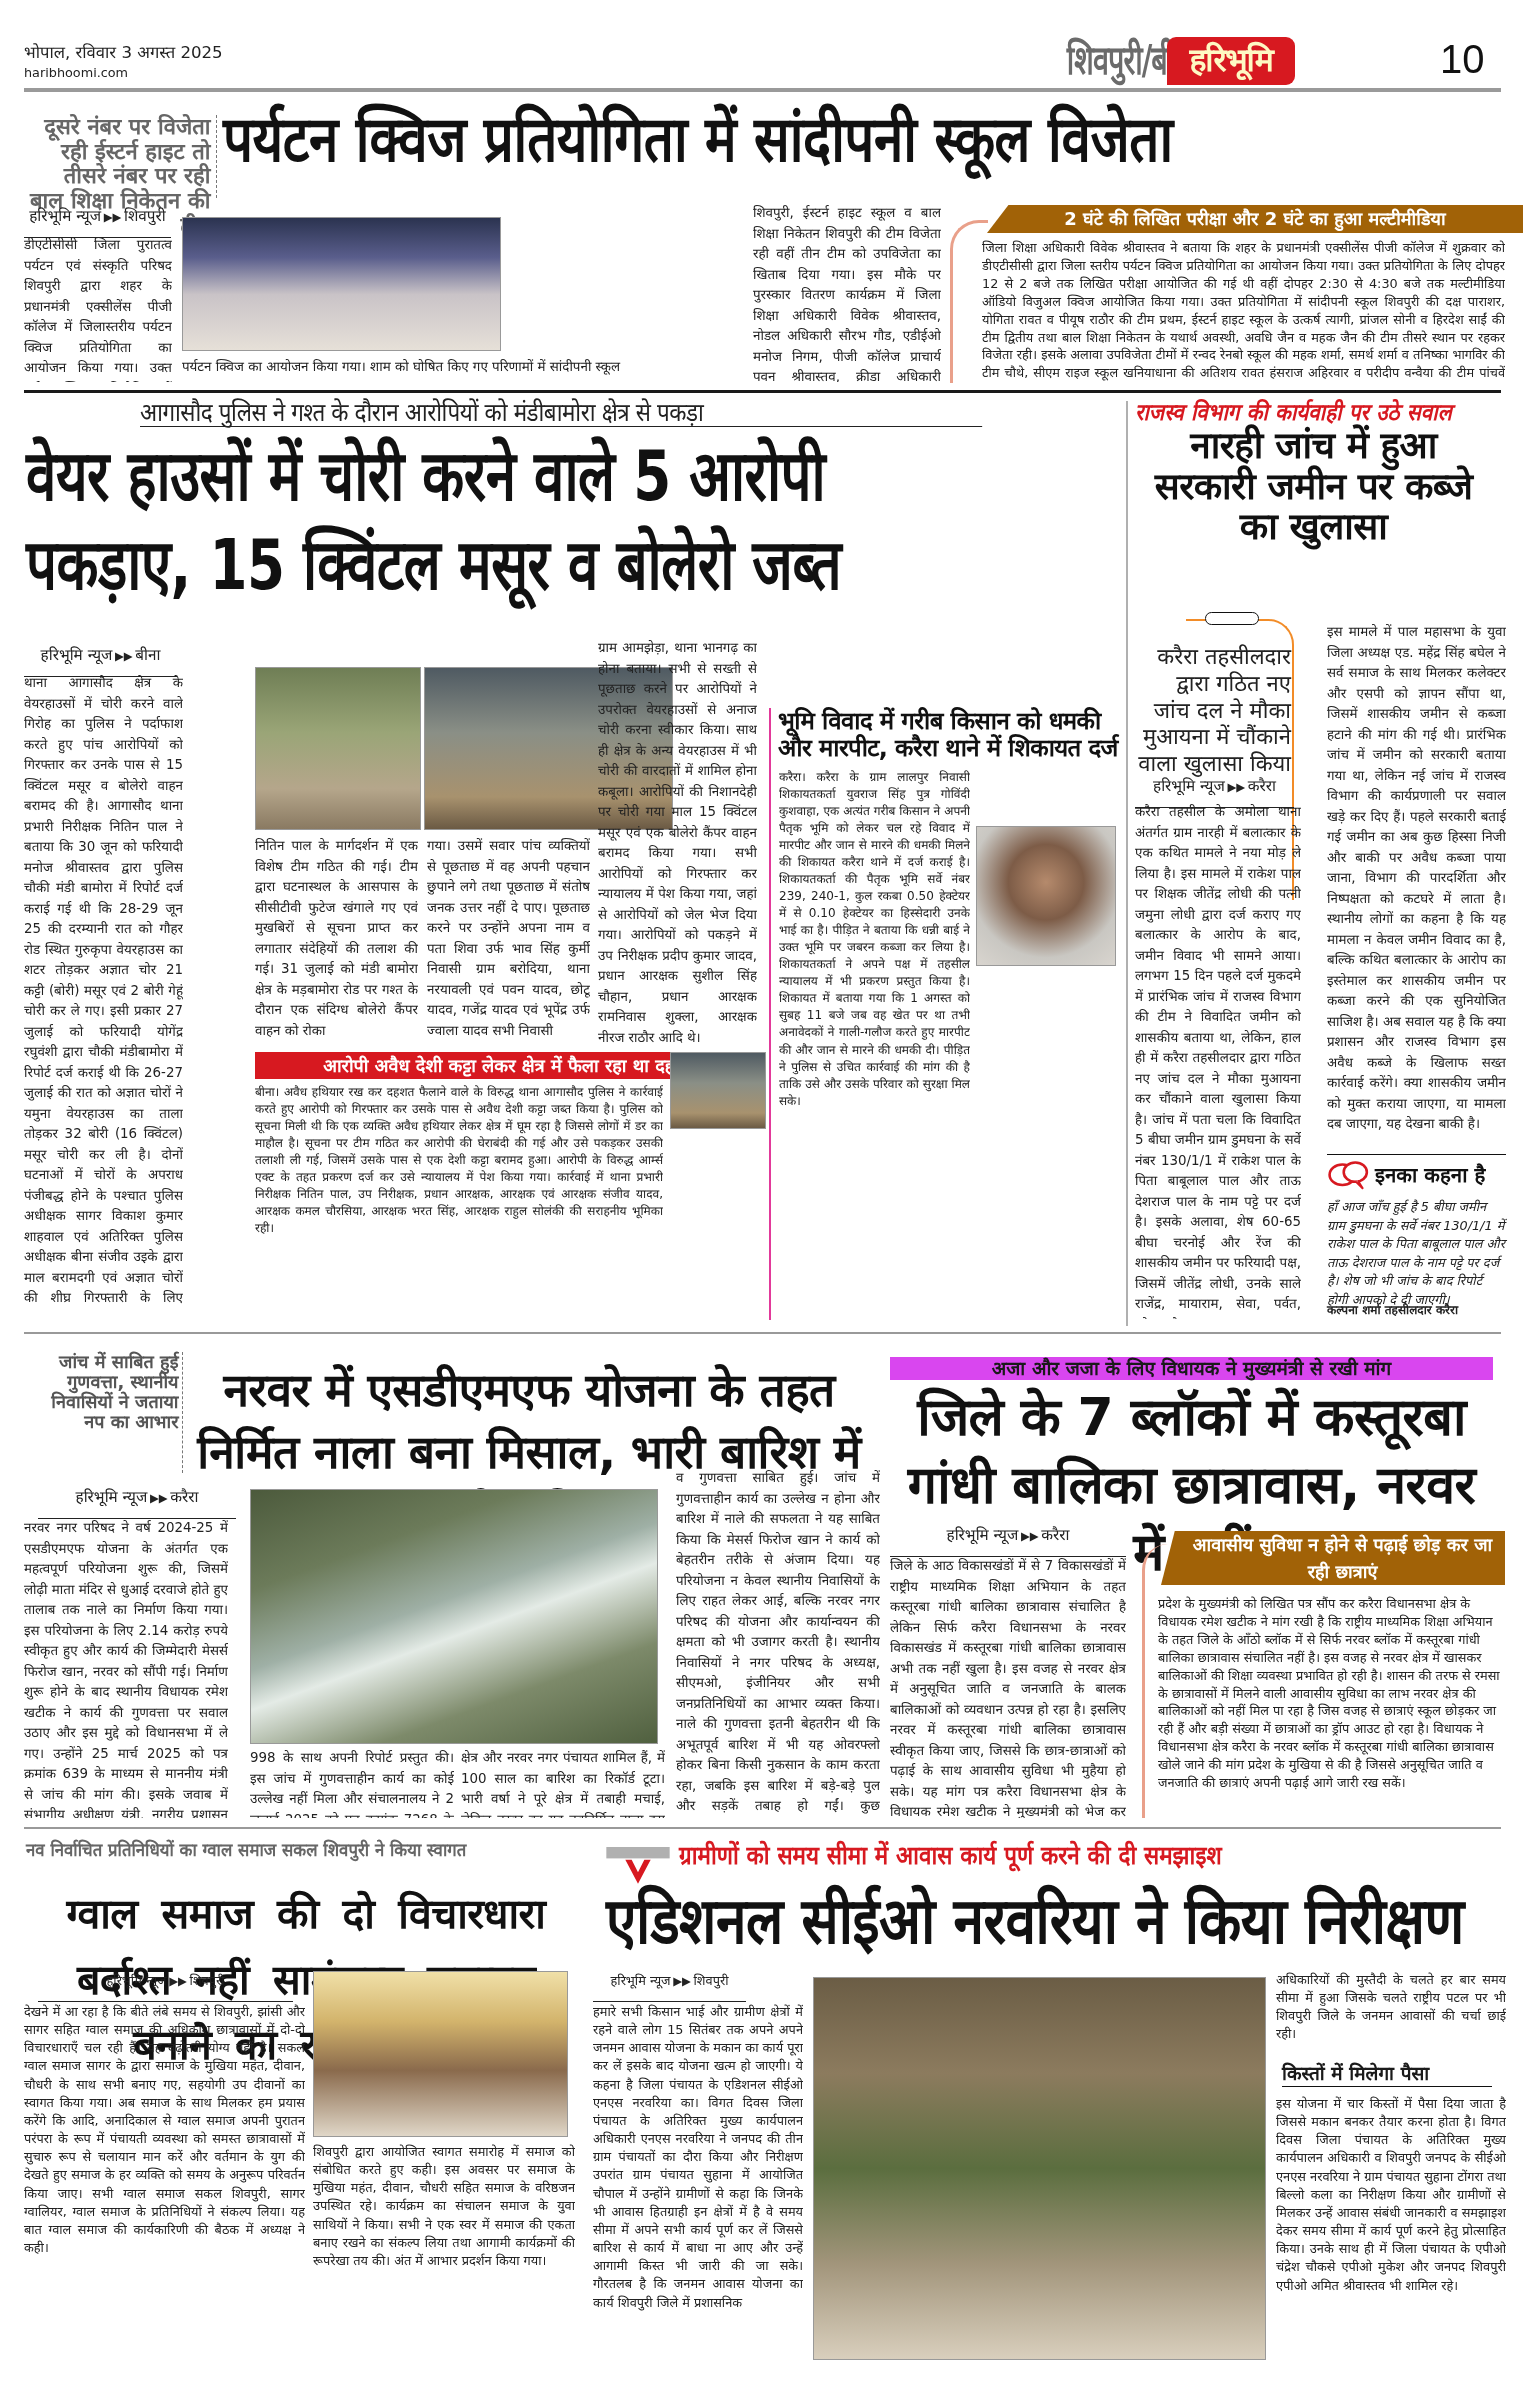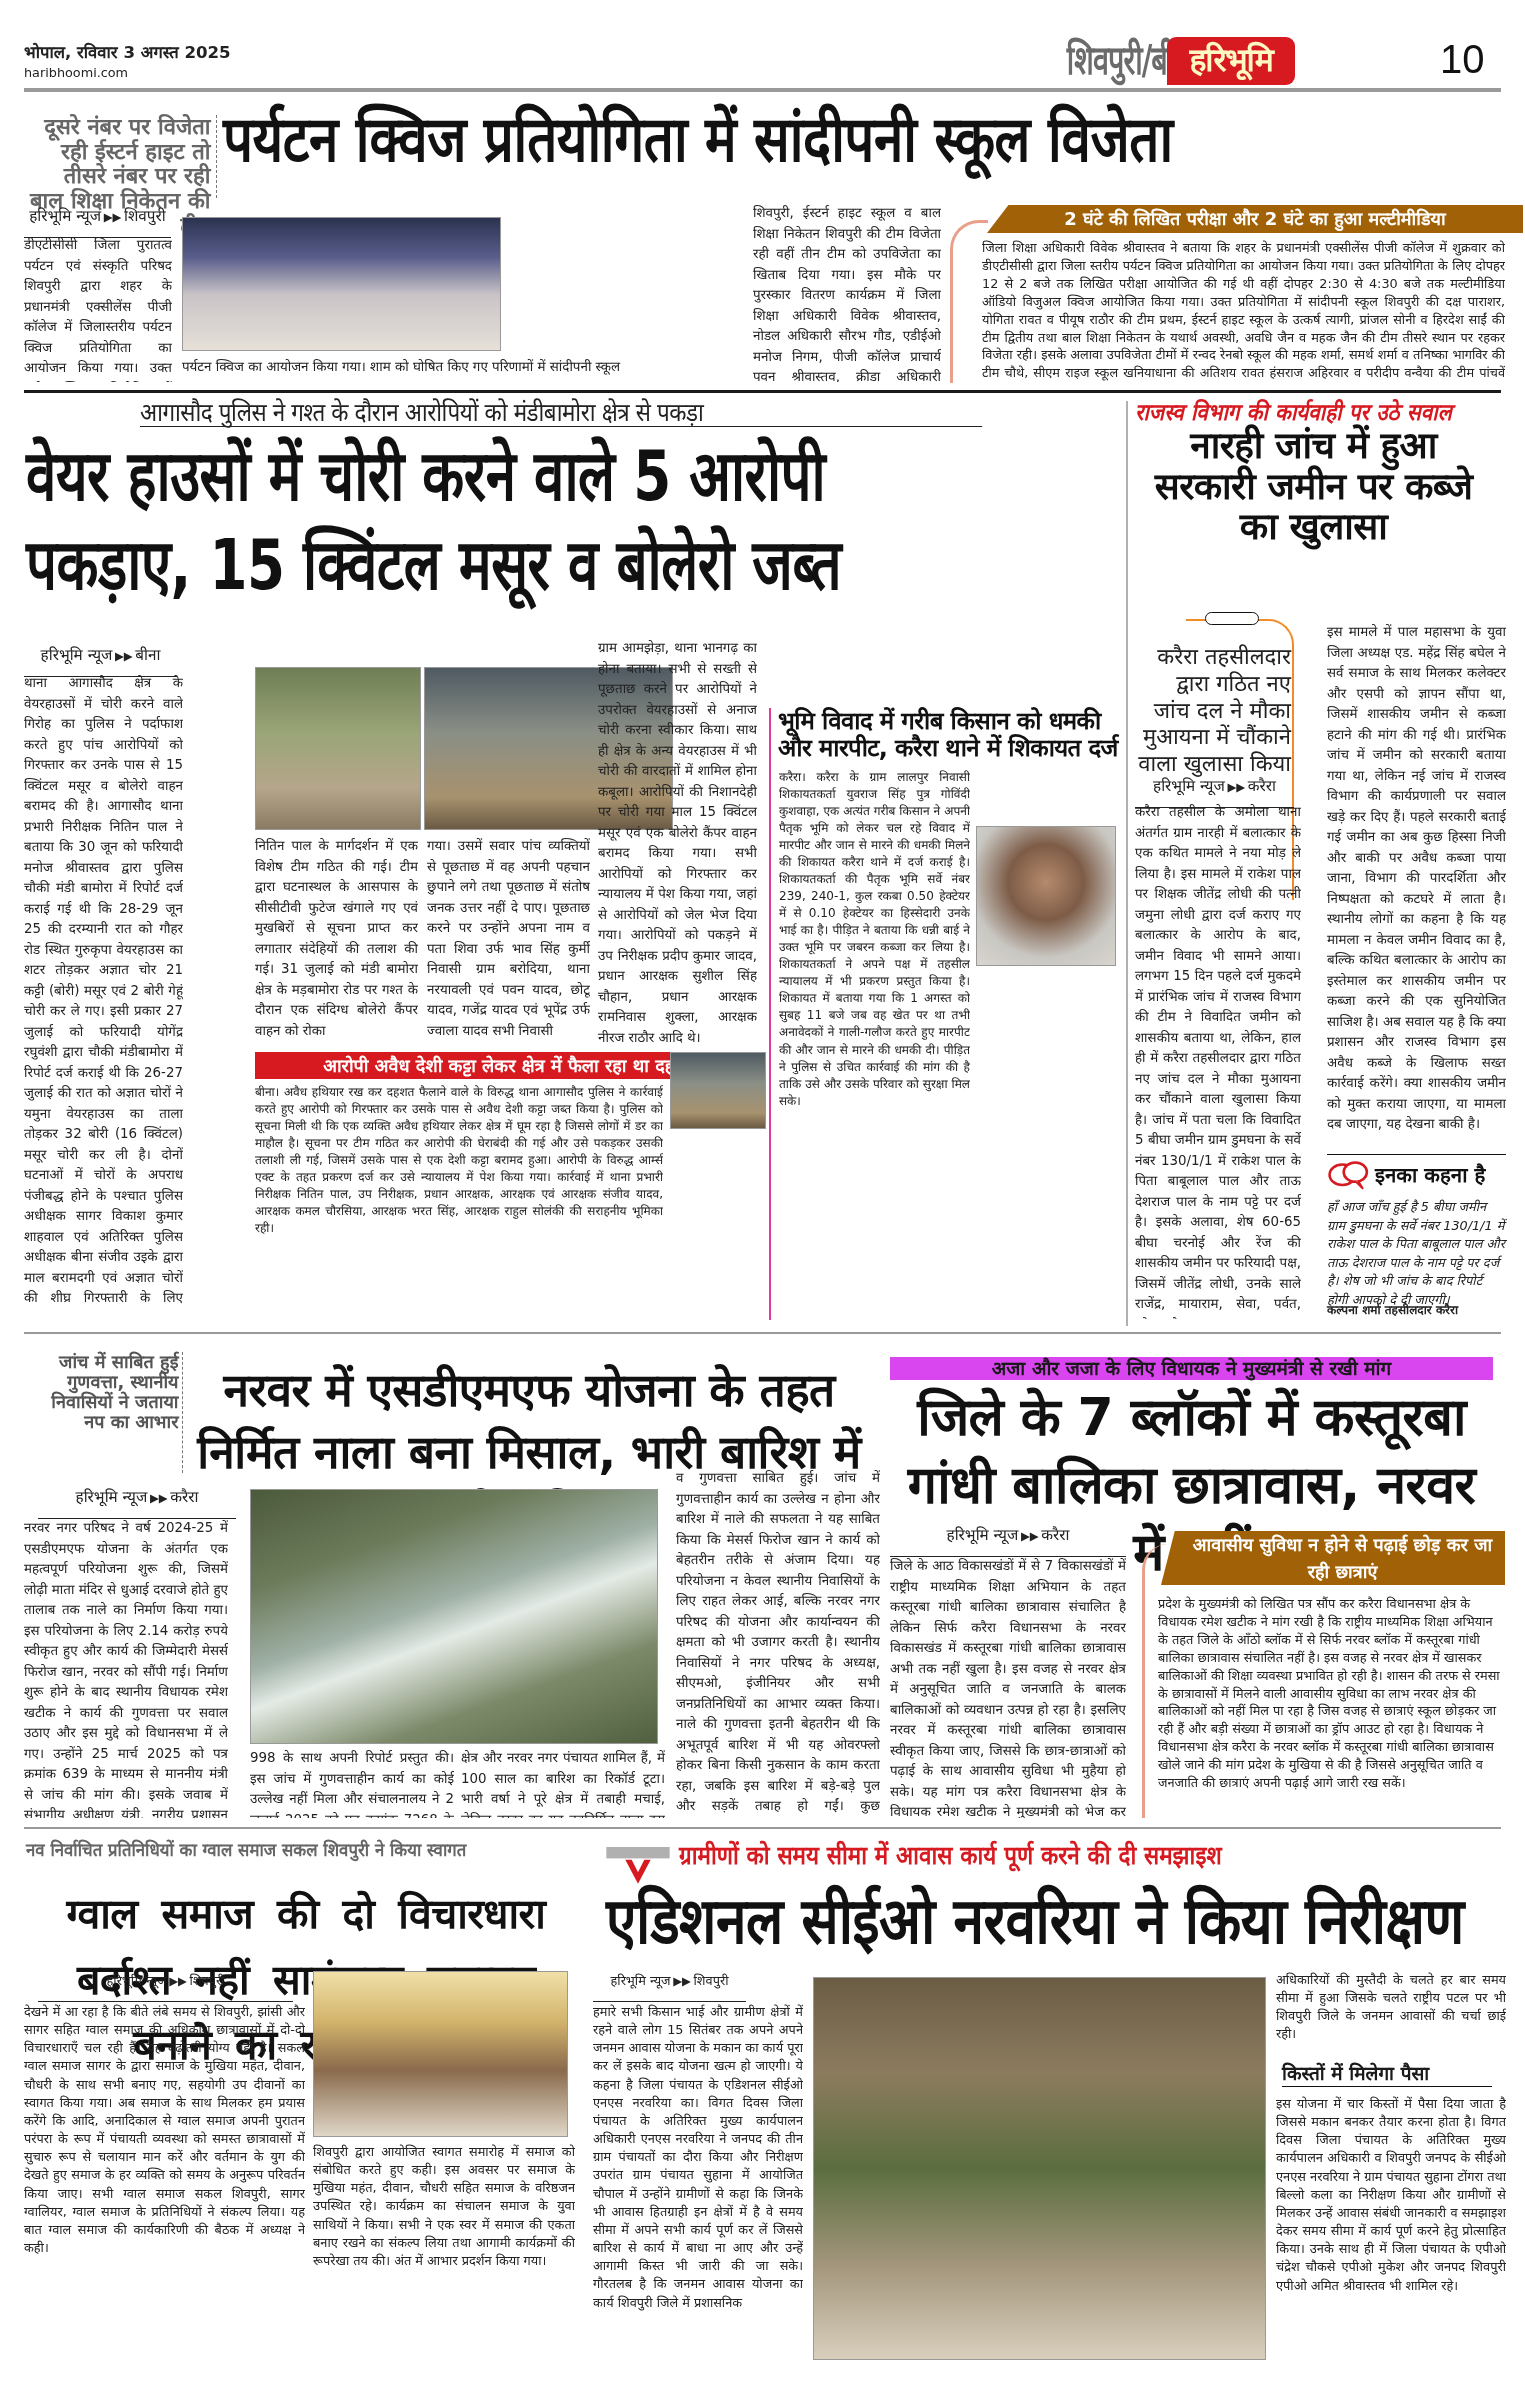--- a/index.html
+++ b/index.html
@@ -4,21 +4,21 @@
 <style>
   * { box-sizing: border-box; margin: 0; padding: 0; }
   html, body { background: #fff; }
   body {
     width: 1525px; height: 2401px; position: relative; overflow: hidden;
     font-family: "DejaVu Sans", sans-serif; color: #1a1a1a;
   }
   .abs { position: absolute; }
 
   
-  .mast-date { left: 24px; top: 40px; font-size: 16.6px; font-weight: bold; color:#222; }
+  .mast-date { left: 24px; top: 40px; font-size: 16.6px; font-weight: normal; color:#222; }
   .mast-url { left: 24px; top: 65px; font-size: 12.8px; color:#222; }
   .mast-section { right: 268px; top: 31px; font-size: 40px; font-weight: bold; color: #6b6b6b; letter-spacing: -1.3px; transform: scaleX(0.72); transform-origin: right center; }
   .mast-logo { left: 1167px; top: 37px; width: 128px; height: 48px; background: #d71920; border-radius: 9px 9px 9px 0; color:#fef9c3; font-size: 32px; font-weight: bold; text-align:center; line-height:47px; letter-spacing:-1.3px; }
   .mast-page { left: 1440px; top: 37px; font-size: 40px; color: #111; font-family:"Liberation Sans", sans-serif; }
   .mast-rule { left: 24px; top: 88px; width: 1477px; height: 3.8px; background: #9a9a9a; }
 
   .rule-h { background: #1a1a1a; height: 2.6px; }
 
   .deck-grey { color: #666; font-weight: bold; text-align: right; line-height: 1.12; }
   .head-black { color: #111; font-weight: bold; letter-spacing: -0.6px; line-height: 1.05; }

